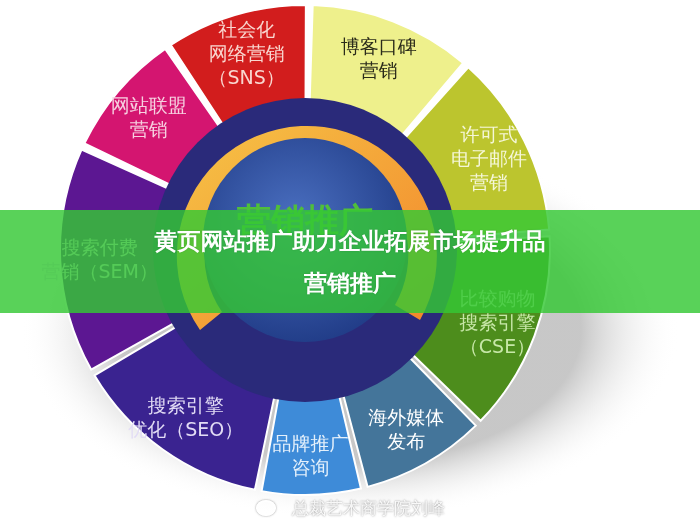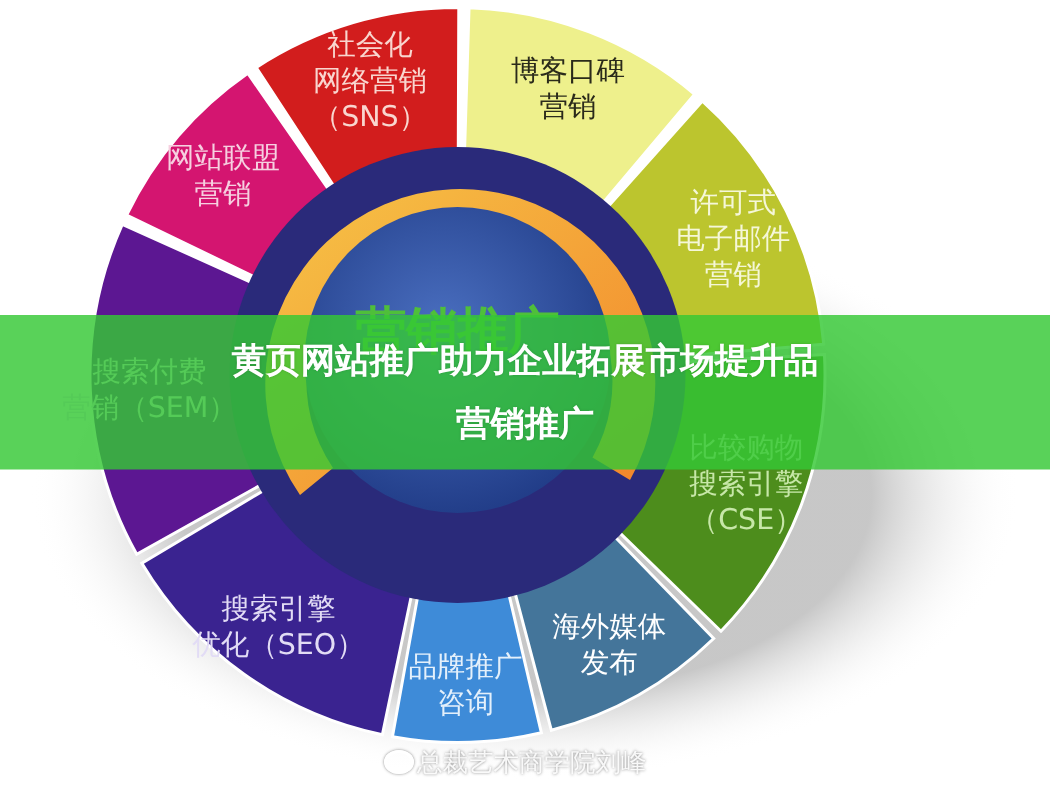--- a/index.html
+++ b/index.html
@@ -15,21 +15,21 @@
     background: rgba(52, 200, 52, 0.82);
     display: flex; flex-direction: column; align-items: center; justify-content: center;
   }
   .banner-line {
     color: #ffffff; font-weight: bold; font-size: 23px; line-height: 42px;
     letter-spacing: 0px; text-shadow: 0 0 2px rgba(0,0,0,0.15);
     font-family: "DejaVu Sans", "Liberation Sans", sans-serif;
   }
   .watermark {
     position: absolute; left: 256px; top: 496px; height: 24px;
-    display: flex; align-items: center; gap: 2px;
+    display: flex; align-items: center; gap: 16px;
     color: rgba(255,255,255,0.9); font-size: 17px;
     text-shadow: 0 0 2px rgba(120,120,120,0.9);
     font-family: "DejaVu Sans", "Liberation Sans", sans-serif;
   }
   .wm-icon {
     width: 20px; height: 16px; border: 2px solid rgba(255,255,255,0.9);
     border-radius: 50%; box-shadow: 0 0 2px rgba(120,120,120,0.9);
     box-sizing: border-box;
   }
 </style>

